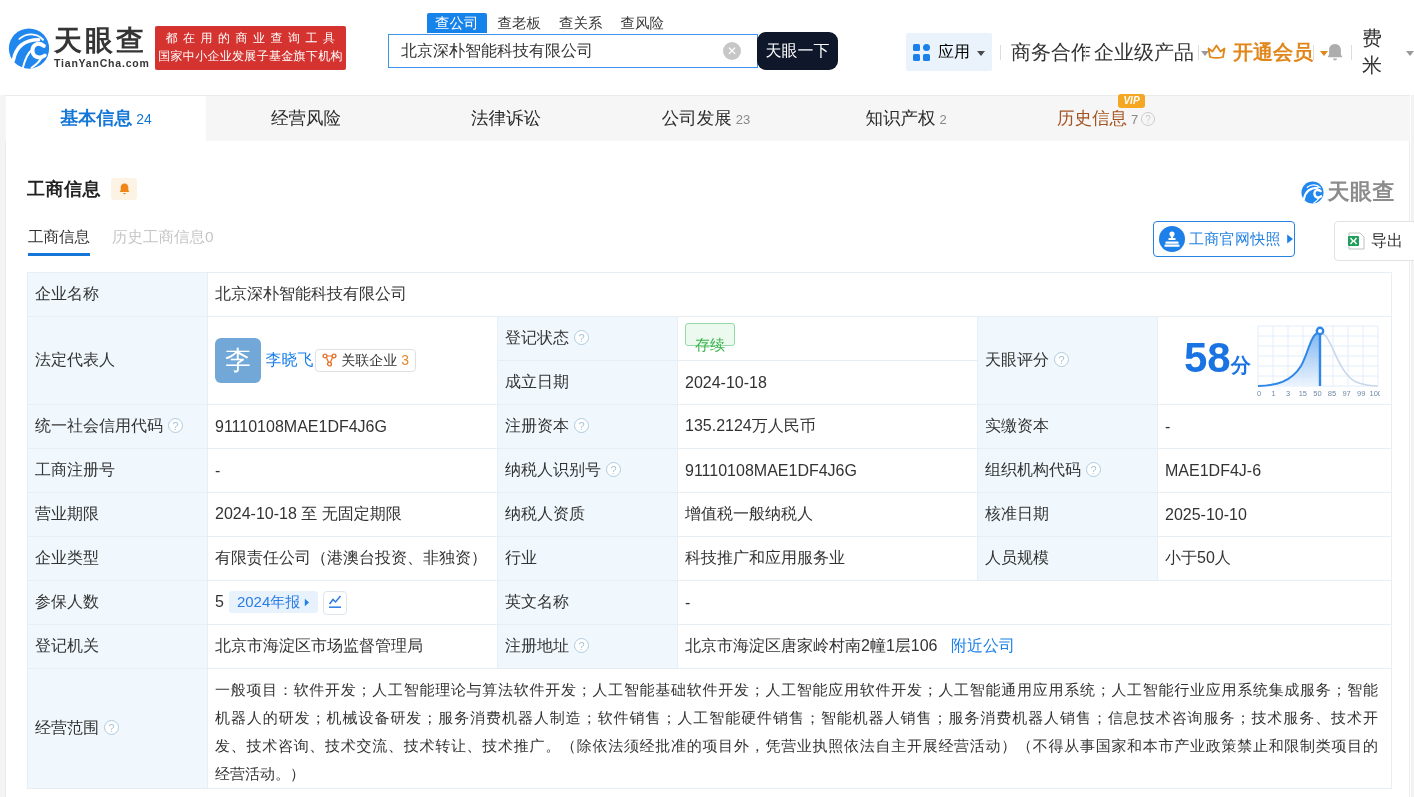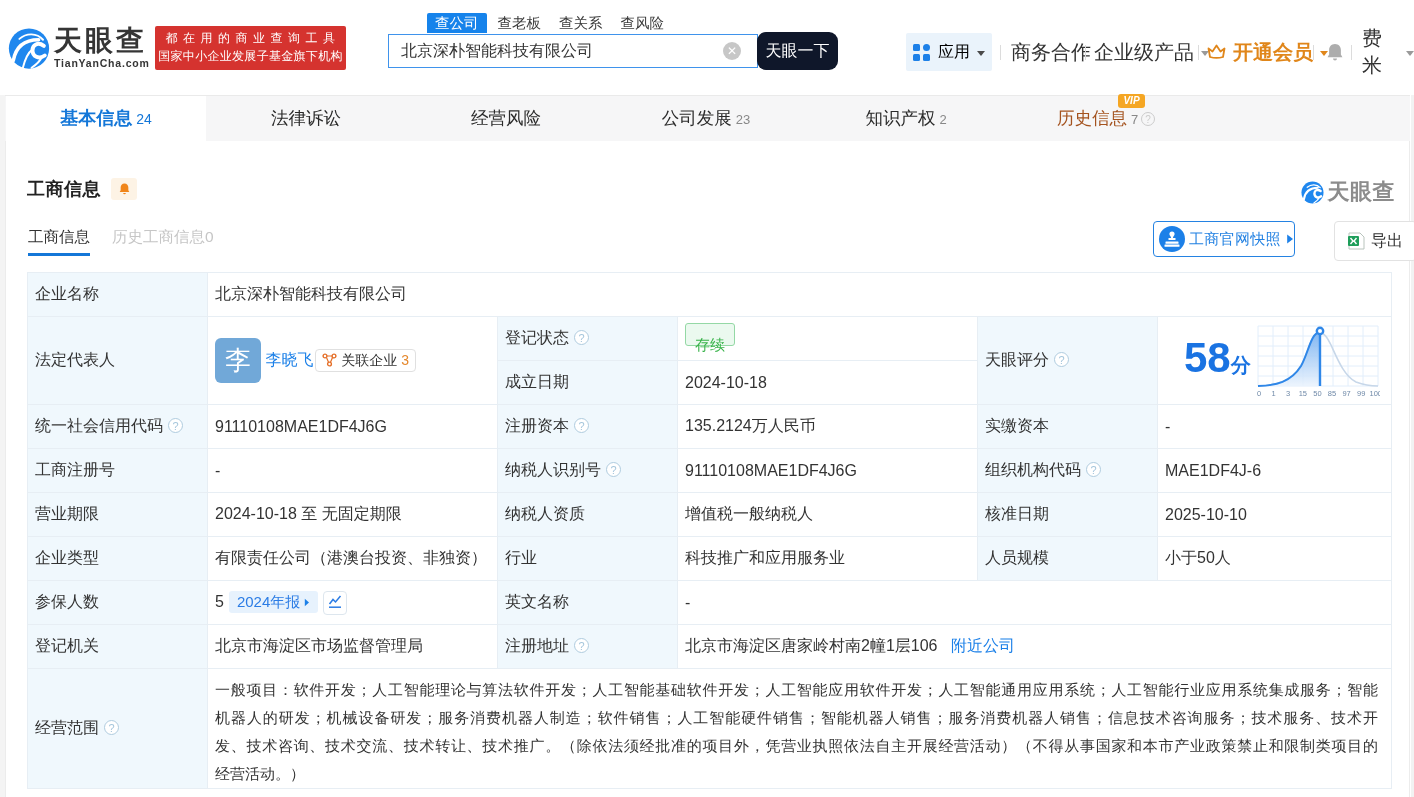--- a/index.html
+++ b/index.html
@@ -160,22 +160,22 @@
   </div>
     </div>
   <div class="vsep" style="left:1351px;"></div>
   <div class="rm" style="left:1362px;">
       <div class="rm-c">费米<span class="caret gray"></span></div>
     </div>
 </div>
 
 <div class="navbar">
   <div class="nvtab on">基本信息<span class="cnt">24</span></div>
+  <div class="nvtab">经营风险</div>
   <div class="nvtab">法律诉讼</div>
-  <div class="nvtab">经营风险</div>
   <div class="nvtab">公司发展<span class="cnt">23</span></div>
   <div class="nvtab">知识产权<span class="cnt">2</span></div>
   <div class="nvtab his">历史信息<span class="cnt">7</span><span class="qmark">?</span><span class="vipbadge">VIP</span></div>
 </div>
 
 <div class="content">
   <div class="sec-title">工商信息</div>
   <div class="bellchip"><svg width="13" height="14" viewBox="0 0 20 21" style="margin-top:4px;">
         <path d="M10 2 C6.2 2 4.1 4.8 4.1 8 L4.1 12.5 L2.6 15.2 L17.4 15.2 L15.9 12.5 L15.9 8 C15.9 4.8 13.8 2 10 2 Z" fill="#f08519"></path>
         <path d="M8 16.5 a2 2 0 0 0 4 0 Z" fill="#f08519"></path>

